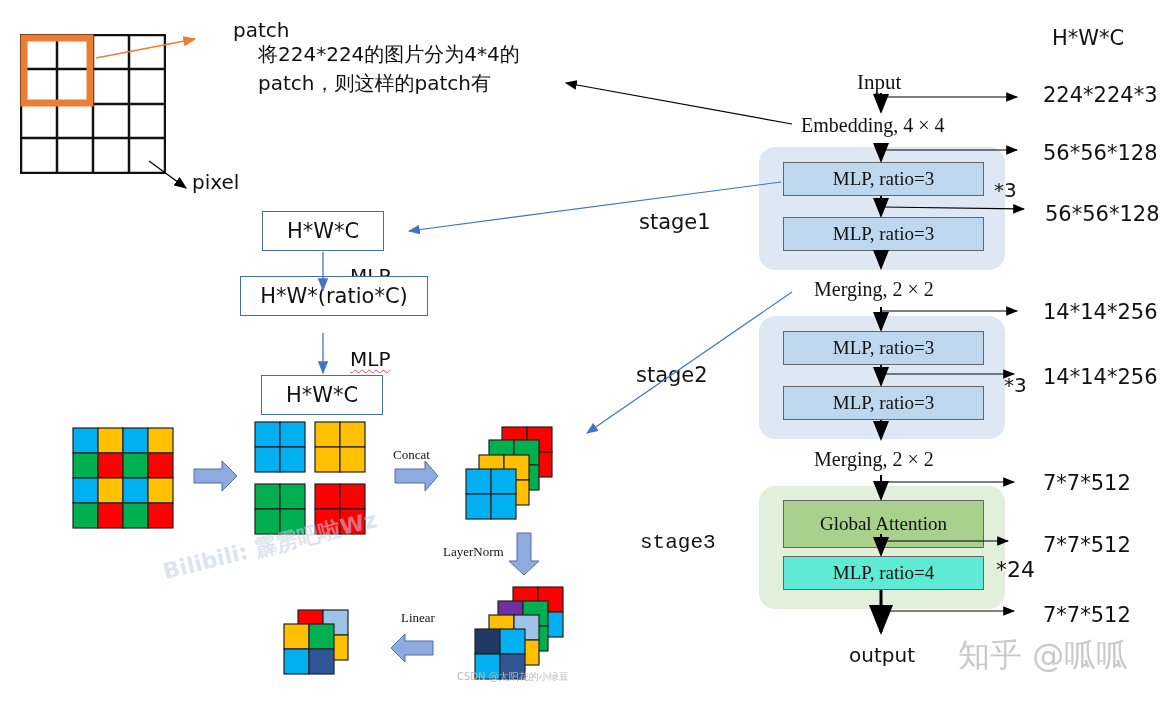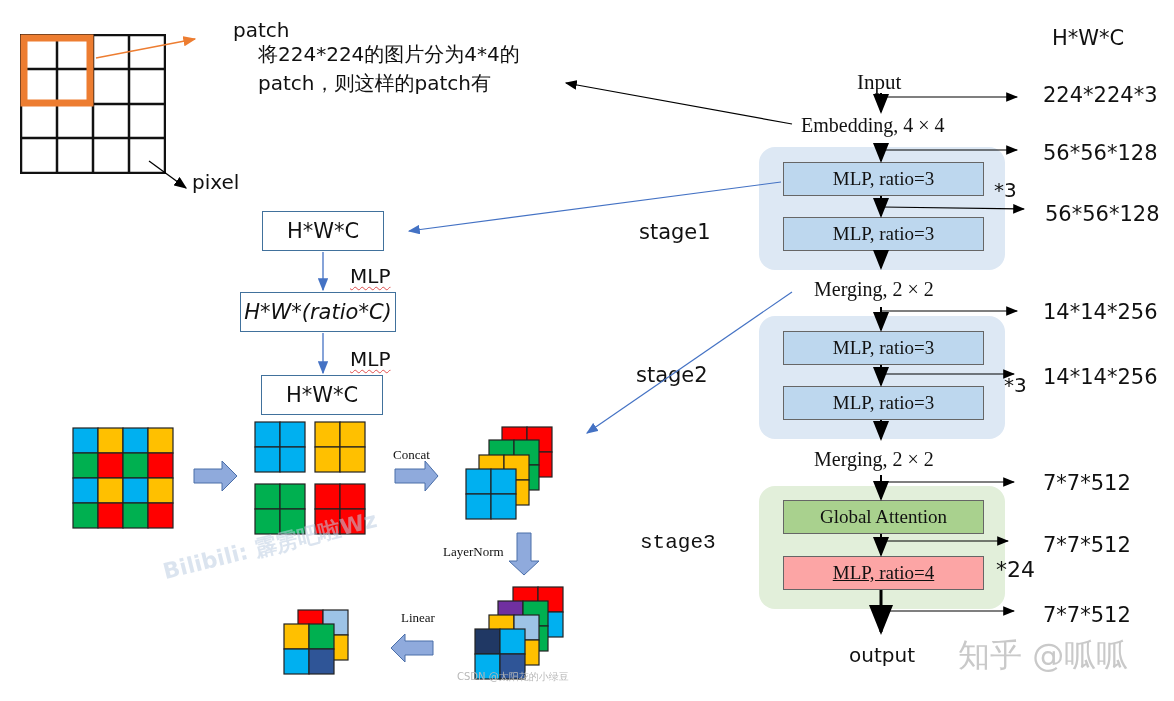--- a/index.html
+++ b/index.html
@@ -39,46 +39,46 @@
 <div class="abs sans" style="left:201px;top:18px;font-size:20px;margin-left:32px;">patch</div>
 <div class="abs sans" style="left:192px;top:170px;font-size:20px;">pixel</div>
 
 <div class="abs note" style="left:258px;top:40px;">
   <div>将224*224的图片分为4*4的</div>
   <div>patch，则这样的patch有</div>
 </div>
 
 <div class="abs boxlabel" style="left:262px;top:211px;width:122px;height:40px;">H*W*C</div>
 <div class="abs sans mlp-wavy" style="left:350px;top:264px;font-size:20px;">MLP</div>
-<div class="abs boxlabel" style="left:240px;top:292px;width:156px;height:40px;font-style:italic;">H*W*(ratio*C)</div>
+<div class="abs boxlabel" style="left:240px;top:276px;width:188px;height:40px;">H*W*(ratio*C)</div>
 <div class="abs sans mlp-wavy" style="left:350px;top:347px;font-size:20px;">MLP</div>
 <div class="abs boxlabel" style="left:261px;top:375px;width:122px;height:40px;">H*W*C</div>
 
 <div class="abs stagebg" style="left:759px;top:147px;width:246px;height:123px;background:#dde8f4;"></div>
 <div class="abs stagebg" style="left:759px;top:316px;width:246px;height:123px;background:#dde8f4;"></div>
 <div class="abs stagebg" style="left:759px;top:486px;width:246px;height:123px;background:#e2efda;"></div>
 
 <div class="abs sans" style="left:1052px;top:26px;font-size:21px;">H*W*C</div>
 <div class="abs serif" style="left:857px;top:70px;font-size:21px;">Input</div>
 <div class="abs serif" style="left:801px;top:114px;font-size:20px;">Embedding, 4 × 4</div>
 
 <div class="abs blk serif" style="left:783px;top:162px;width:201px;height:34px;background:#bdd7ee;">MLP, ratio=3</div>
 <div class="abs blk serif" style="left:783px;top:217px;width:201px;height:34px;background:#bdd7ee;">MLP, ratio=3</div>
 <div class="abs sans" style="left:994px;top:178px;font-size:20px;">*3</div>
-<div class="abs sans stage" style="left:639px;top:220px;">stage1</div>
+<div class="abs sans stage" style="left:639px;top:210px;">stage1</div>
 
 <div class="abs serif" style="left:814px;top:278px;font-size:20px;">Merging, 2 × 2</div>
 <div class="abs blk serif" style="left:783px;top:331px;width:201px;height:34px;background:#bdd7ee;">MLP, ratio=3</div>
 <div class="abs blk serif" style="left:783px;top:386px;width:201px;height:34px;background:#bdd7ee;">MLP, ratio=3</div>
 <div class="abs sans" style="left:1004px;top:373px;font-size:20px;">*3</div>
 <div class="abs sans stage" style="left:636px;top:363px;">stage2</div>
 
 <div class="abs serif" style="left:814px;top:448px;font-size:20px;">Merging, 2 × 2</div>
-<div class="abs blk serif" style="left:783px;top:500px;width:201px;height:34px;background:#a9d18e;">Global Attention</div>
-<div class="abs blk serif" style="left:783px;top:556px;width:201px;height:34px;background:#fca5a5;text-decoration:underline;">MLP, ratio=4</div>
+<div class="abs blk serif" style="left:783px;top:500px;width:201px;height:48px;background:#a9d18e;">Global Attention</div>
+<div class="abs blk serif" style="left:783px;top:556px;width:201px;height:34px;background:#5eead4;">MLP, ratio=4</div>
 <div class="abs sans" style="left:996px;top:557px;font-size:22px;">*24</div>
 <div class="abs sans stage" style="left:640px;top:531px;font-family:Liberation Mono, monospace;">stage3</div>
 
 <div class="abs sans" style="left:849px;top:643px;font-size:20px;">output</div>
 
 <div class="abs dim" style="left:1043px;top:83px;">224*224*3</div>
 <div class="abs dim" style="left:1043px;top:141px;">56*56*128</div>
 <div class="abs dim" style="left:1045px;top:202px;">56*56*128</div>
 <div class="abs dim" style="left:1043px;top:300px;">14*14*256</div>
 <div class="abs dim" style="left:1043px;top:365px;">14*14*256</div>

